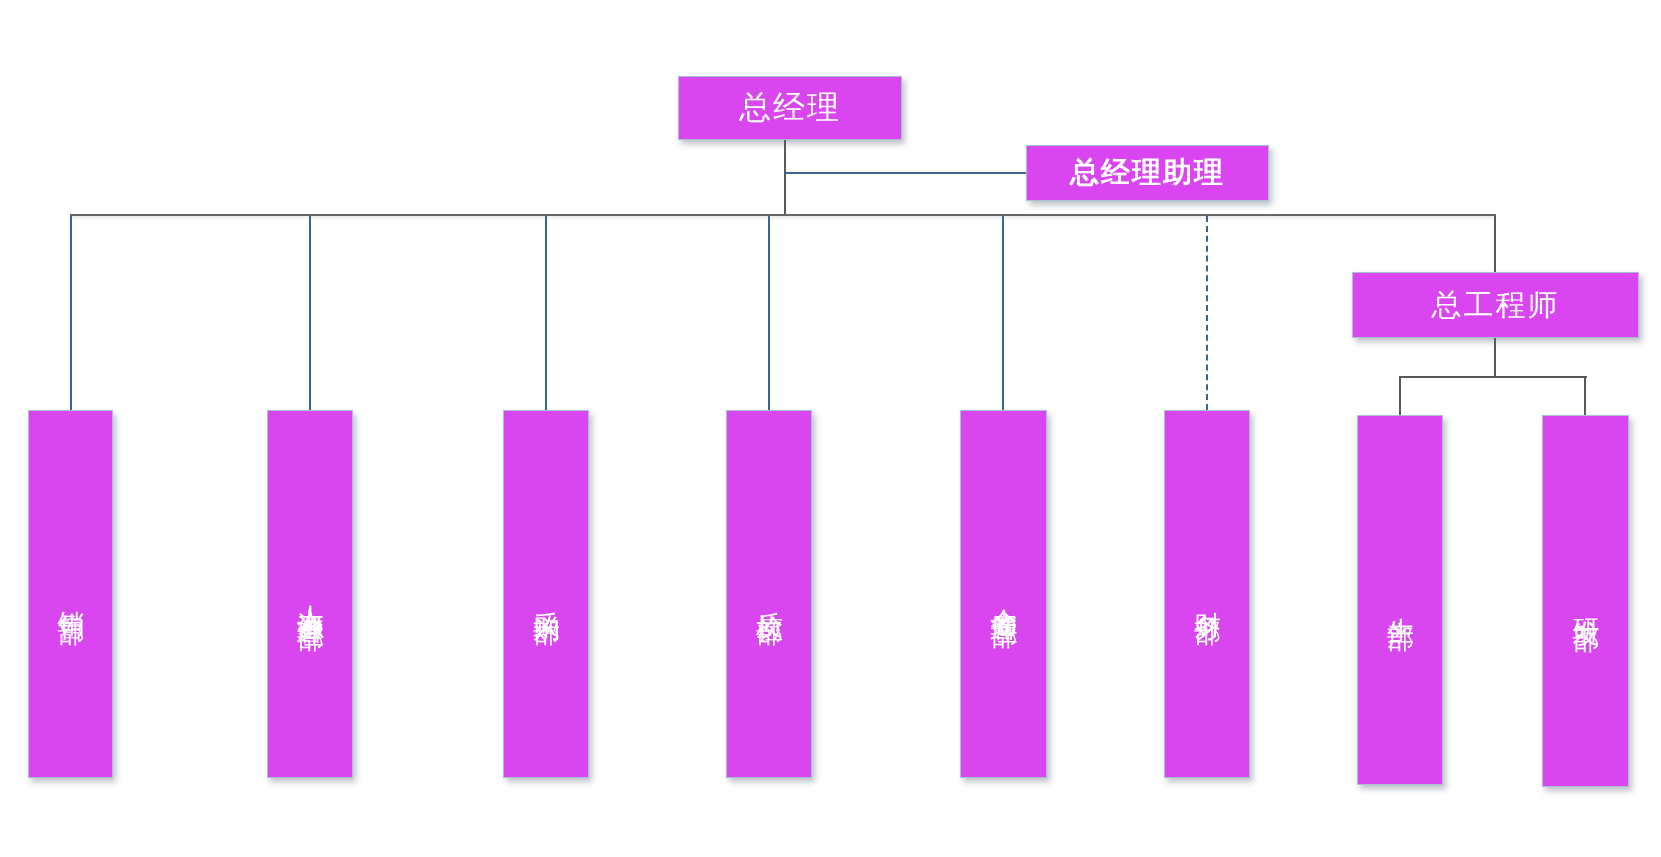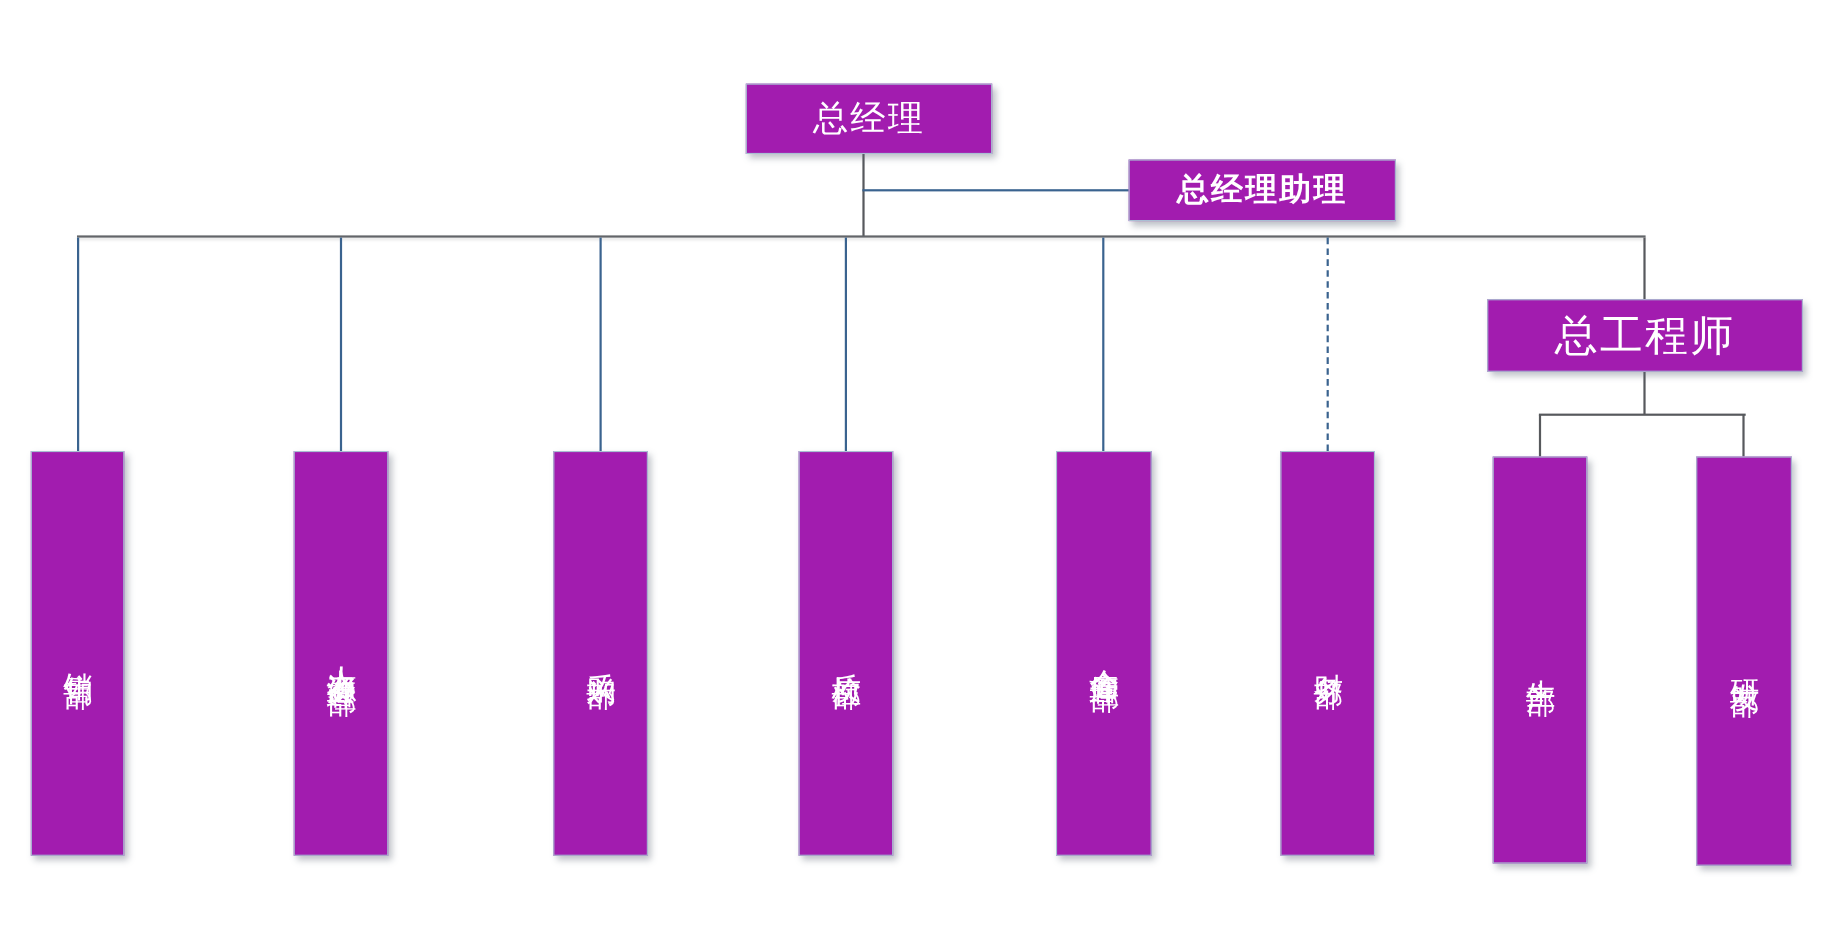--- a/index.html
+++ b/index.html
@@ -17,21 +17,21 @@
   .canvas {
     position: absolute;
     left: 0; top: 0;
     width: 1661px;
     height: 857px;
   }
   
   .node {
     position: absolute;
     box-sizing: border-box;
-    background: #a21caf;
+    background: #d946ef;
     border: 1px solid #a9bfd3;
     box-shadow: 3px 4px 6px rgba(90, 100, 115, 0.40);
     color: #ffffff;
     display: flex;
     align-items: center;
     justify-content: center;
     font-weight: 300;
     text-align: center;
   }
   .hnode { letter-spacing: 2px; white-space: nowrap; }
@@ -81,21 +81,21 @@
   <div class="line gray" style="left:1584px; top:377px; width:2px; height:38px;"></div>
 
   <div class="node hnode" style="left:678px; top:76px; width:224px; height:64px; font-size:32px;">
     <span>总经理</span>
   </div>
 
   <div class="node hnode" style="left:1026px; top:145px; width:243px; height:56px; font-size:29px;font-weight:bold;">
     <span>总经理助理</span>
   </div>
 
-  <div class="node hnode" style="left:1352px; top:272px; width:287px; height:66px; font-size:39px;">
+  <div class="node hnode" style="left:1352px; top:272px; width:287px; height:66px; font-size:30px;">
     <span>总工程师</span>
   </div>
 
   <div class="node vnode" style="left:28px; top:410px; width:85px; height:368px; font-size:27px;">
     <span class="vtext">销售部</span>
   </div>
 
   <div class="node vnode" style="left:267px; top:410px; width:86px; height:368px; font-size:27px;">
     <span class="vtext">人力资源管理部</span>
   </div>

